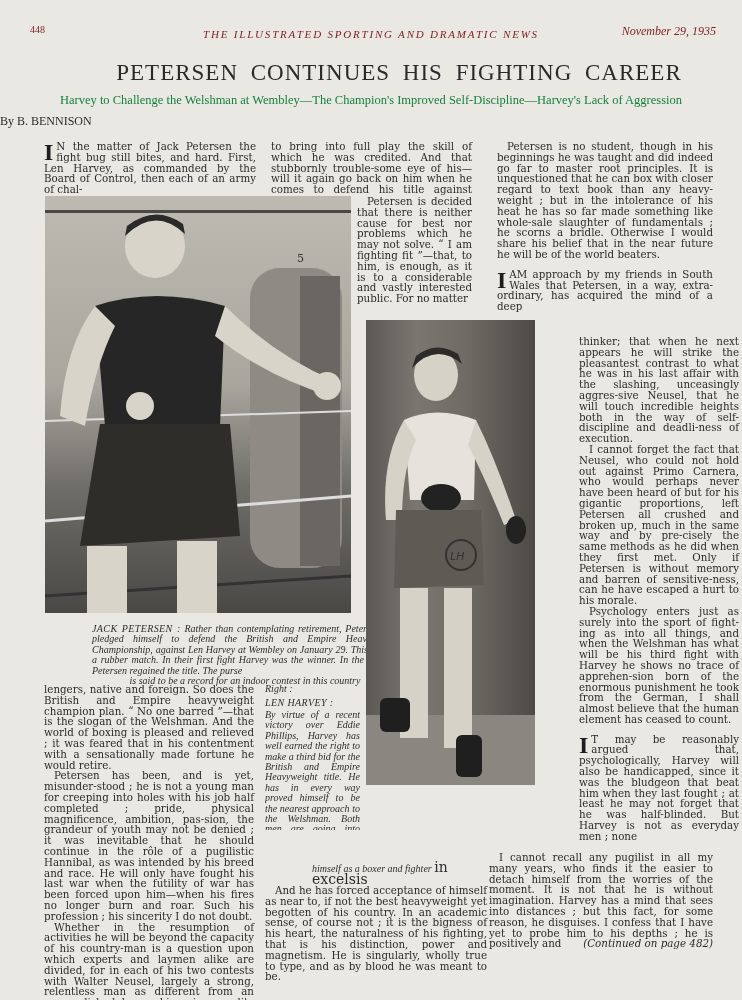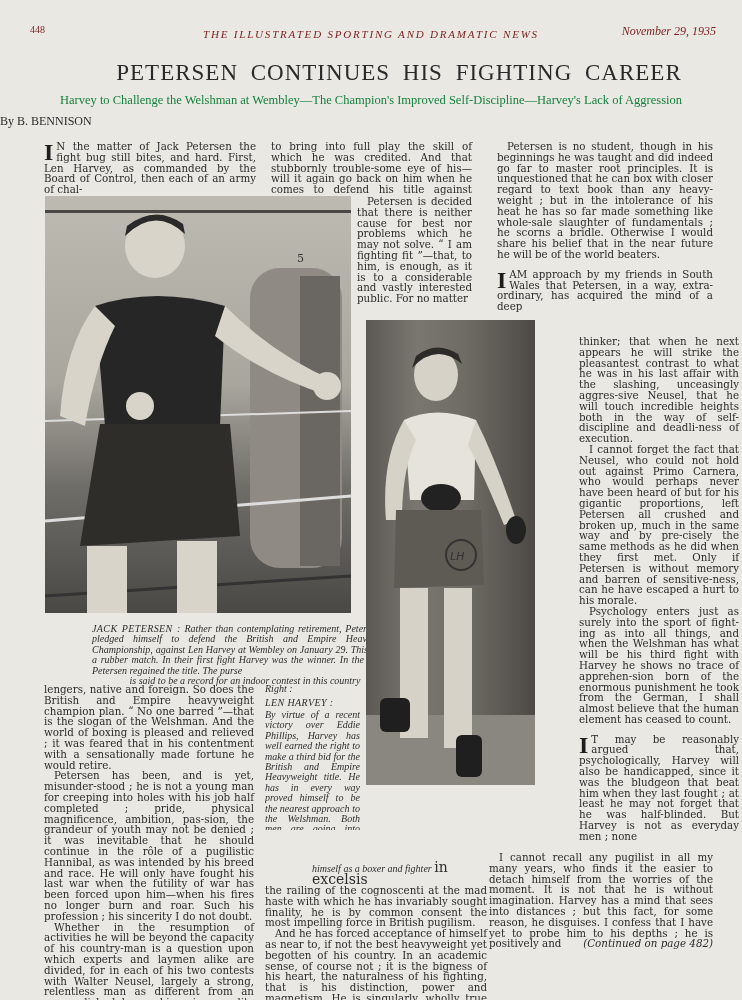--- a/index.html
+++ b/index.html
@@ -137,21 +137,20 @@
   <span class="roman">in excelsis</span>
 </div>
 
 <div class="abs col" style="left:44px; top:684px; width:210px;">
   <p class="noind">lengers, native and foreign. So does the British and Empire heavyweight champion plan. “ No one barred ”—that is the slogan of the Welshman. And the world of boxing is pleased and relieved ; it was feared that in his contentment with a sensationally made fortune he would retire.</p>
   <p>Petersen has been, and is yet, misunder-stood ; he is not a young man for creeping into holes with his job half completed ; pride, physical magnificence, ambition, pas-sion, the grandeur of youth may not be denied ; it was inevitable that he should continue in the rôle of a pugilistic Hannibal, as was intended by his breed and race. He will only have fought his last war when the futility of war has been forced upon him—when his fires no longer burn and roar. Such his profession ; his sincerity I do not doubt.</p>
   <p>Whether in the resumption of activities he will be beyond the capacity of his country-man is a question upon which experts and laymen alike are divided, for in each of his two contests with Walter Neusel, largely a strong, relentless man as different from an accomplished boxer, his prime quality was courage ; he was without the mental balance</p>
 </div>
 
 <div class="abs col" style="left:265px; top:885px; width:222px;">
-  <p class="noind">the railing of the cognoscenti at the mad haste with which he has invariably sought finality, he is by common consent the most impelling force in British pugilism.</p>
   <p>And he has forced acceptance of himself as near to, if not the best heavyweight yet begotten of his country. In an academic sense, of course not ; it is the bigness of his heart, the naturalness of his fighting, that is his distinction, power and magnetism. He is singularly, wholly true to type, and as by blood he was meant to be.</p>
 </div>
 
 <div class="abs col" style="left:497px; top:141px; width:216px;">
   <p>Petersen is no student, though in his beginnings he was taught and did indeed go far to master root principles. It is unquestioned that he can box with closer regard to text book than any heavy-weight ; but in the intolerance of his heat he has so far made something like whole-sale slaughter of fundamentals ; he scorns a bridle. Otherwise I would share his belief that in the near future he will be of the world beaters.</p>
   <p class="noind gap"><span class="dropcap">I</span><span>AM approach by my friends in South Wales that Petersen, in a way, extra-ordinary, has acquired the mind of a deep</span></p>
 </div>
 <div class="abs col" style="left:579px; top:301px; width:160px;margin-top:35px;">
   <p class="noind">thinker; that when he next appears he will strike the pleasantest contrast to what he was in his last affair with the slashing, unceasingly aggres-sive Neusel, that he will touch incredible heights both in the way of self-discipline and deadli-ness of execution.</p>
   <p>I cannot forget the fact that Neusel, who could not hold out against Primo Carnera, who would perhaps never have been heard of but for his gigantic proportions, left Petersen all crushed and broken up, much in the same way and by pre-cisely the same methods as he did when they first met. Only if Petersen is without memory and barren of sensitive-ness, can he have escaped a hurt to his morale.</p>

